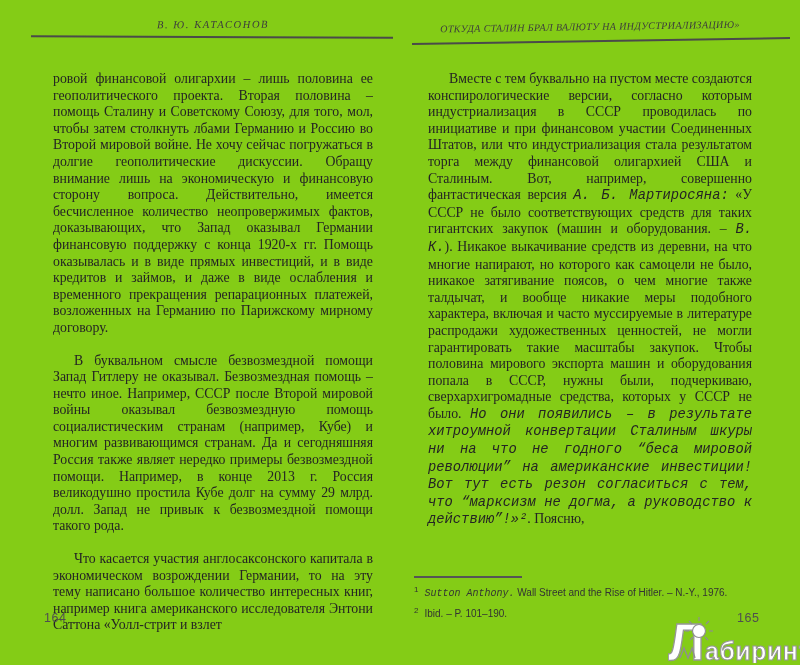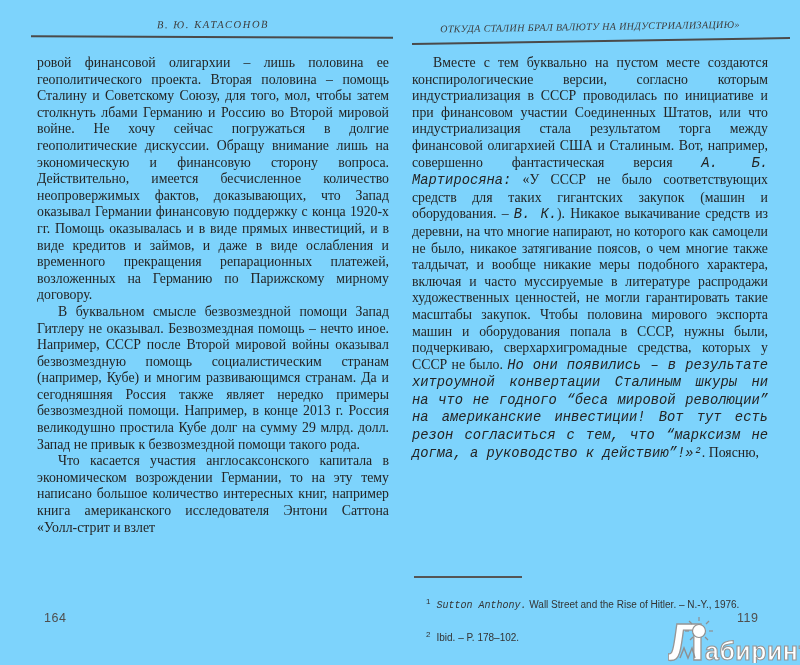--- a/index.html
+++ b/index.html
@@ -1,46 +1,46 @@
 <!DOCTYPE html>
 <html lang="ru"><head>
 <meta charset="utf-8">
 <style>
   html,body{margin:0;padding:0;background:#fff;}
   .spread{
-    position:relative;width:800px;height:665px;background:#7dd3fc;overflow:hidden;
+    position:relative;width:800px;height:665px;background:#84cc16;overflow:hidden;
     font-family:"Liberation Serif", serif;
   }
   
   .header{
     position:absolute;font-style:italic;color:#3d3d3d;text-align:center;
     white-space:nowrap;font-family:"Liberation Serif", serif;
   }
   .header-left{left:37px;top:19px;width:352px;font-size:10.5px;letter-spacing:1.6px;transform:rotate(-0.2deg);}
   .header-right{left:408px;top:21px;width:364px;font-size:10px;letter-spacing:0.4px;transform:rotate(-0.9deg);}
   .rule{position:absolute;background:#4a4a4a;height:2px;}
   .rule-left{left:31px;top:36px;width:362px;transform:rotate(0.2deg);}
   .rule-right{left:412px;top:40px;width:378px;transform:rotate(-0.9deg);}
   
   .body{
     position:absolute;top:55px;font-size:13.8px;line-height:16.6px;
     text-align:justify;color:#242424;
   }
   .body-left{left:37px;width:352px;}
   .body-right{left:412px;width:356px;}
-  .para{margin:0;}
+  .para{margin:16px;}
   .para.indent{text-indent:21px;}
   .it{font-style:italic;font-family:Liberation Mono, monospace;}
   
   .fn-rule{position:absolute;left:414px;top:576px;width:108px;height:1.5px;background:#555;}
   .footnotes{
     position:absolute;left:412px;top:581px;width:360px;
     font-family:"Liberation Sans", sans-serif;font-size:10px;line-height:17px;color:#333;
   }
-  .footnote{margin:12px;}
+  .footnote{margin:0;}
   .fn-marker{margin-left:2px;margin-right:6px;font-size:8px;}
   
   .pagenum{
     position:absolute;font-family:"Liberation Sans", sans-serif;
     font-size:12.5px;color:#4f4f4f;letter-spacing:0.5px;
   }
   .pagenum-left{left:44px;top:611px;}
   .pagenum-right{left:737px;top:611px;}
   
   .watermark{position:absolute;right:0;bottom:2px;width:132px;height:48px;}
@@ -62,25 +62,25 @@
       <p class="para indent"><span>Что касается участия англосаксонского капитала в экономическом возрождении Германии, то на эту тему написано большое количество интересных книг, например книга американского исследователя Энтони Саттона «Уолл-стрит и взлет</span></p>
     </div>
 
   <div class="body body-right">
       <p class="para indent"><span>Вместе с тем буквально на пустом месте создаются конспирологические версии, согласно которым индустриализация в СССР проводилась по инициативе и при финансовом участии Соединенных Штатов, или что индустриализация стала результатом торга между финансовой олигархией США и Сталиным. Вот, например, совершенно фантастическая версия </span><span class="it">А. Б. Мартиросяна:</span><span> «У СССР не было соответствующих средств для таких гигантских закупок (машин и оборудования. – </span><span class="it">В. К.</span><span>). Никакое выкачивание средств из деревни, на что многие напирают, но которого как самоцели не было, никакое затягивание поясов, о чем многие также талдычат, и вообще никакие меры подобного характера, включая и часто муссируемые в литературе распродажи художественных ценностей, не могли гарантировать такие масштабы закупок. Чтобы половина мирового экспорта машин и оборудования попала в СССР, нужны были, подчеркиваю, сверхархигромадные средства, которых у СССР не было. </span><span class="it">Но они появились – в результате хитроумной конвертации Сталиным шкуры ни на что не годного “беса мировой революции” на американские инвестиции! Вот тут есть резон согласиться с тем, что “марксизм не догма, а руководство к действию”!»²</span><span>. Поясню,</span></p>
     </div>
 
   <div class="fn-rule"></div>
   <div class="footnotes">
       <div class="footnote"><sup class="fn-marker">1</sup><span class="it">Sutton Anthony.</span><span> Wall Street and the Rise of Hitler. – N.-Y., 1976.</span></div>
-      <div class="footnote"><sup class="fn-marker">2</sup><span>Ibid. – P. 178–102.</span></div>
+      <div class="footnote"><sup class="fn-marker">2</sup><span>Ibid. – P. 101–190.</span></div>
     </div>
 
   <div class="pagenum pagenum-left">164</div>
-  <div class="pagenum pagenum-right">119</div>
+  <div class="pagenum pagenum-right">165</div>
 
   <svg class="watermark" viewBox="0 0 132 48" xmlns="http://www.w3.org/2000/svg">
     <text x="0" y="45" font-family="Liberation Sans, sans-serif" font-weight="bold" font-size="52" fill="#ffffff" stroke="#969696" stroke-width="1.3">Л</text>
 
     <path d="M12 43 L16 33 L20 43 L24 33 L27 43" fill="none" stroke="#8f8f8f" stroke-width="1.4"></path>
 
     <g stroke="#8f8f8f" stroke-width="1.2">
       <circle cx="31" cy="16" r="6.5" fill="#ffffff"></circle>
       <line x1="31" y1="6" x2="31" y2="2"></line>
       <line x1="24" y1="9" x2="21" y2="6"></line>

